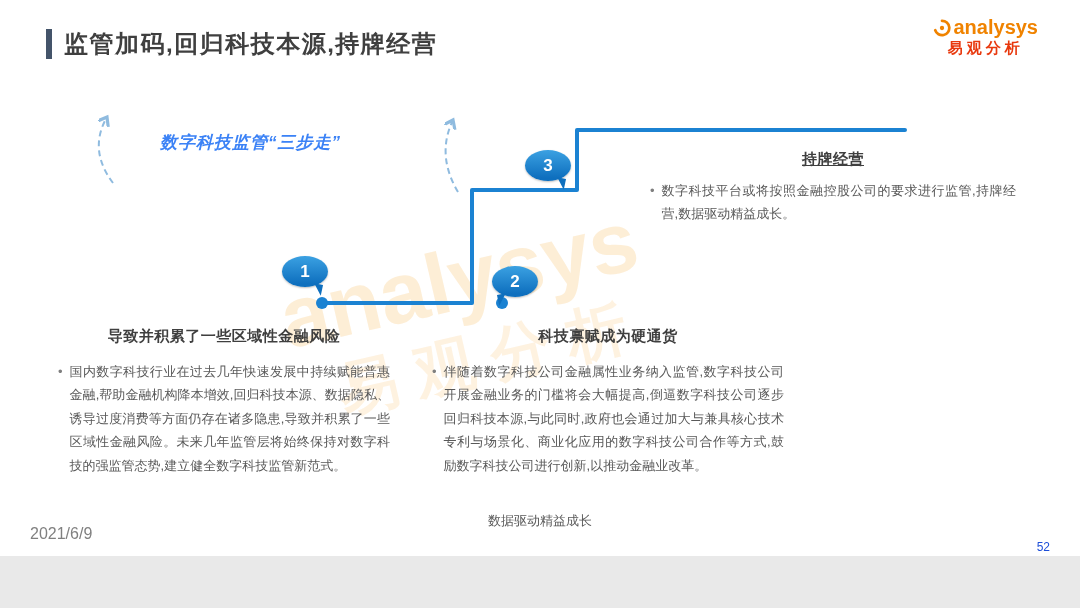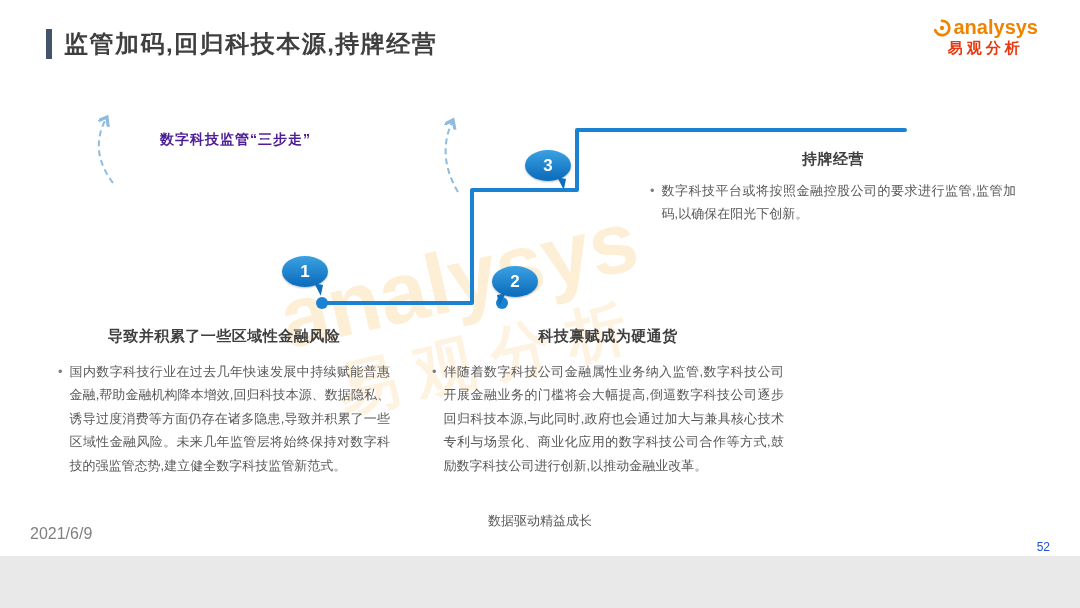--- a/index.html
+++ b/index.html
@@ -18,22 +18,22 @@
     color:#f08300;font-size:20px;font-weight:700;}
   .logo-swirl{width:18px;height:18px;display:inline-block;}
   .logo-cn{color:#e8380d;font-size:15px;font-weight:700;letter-spacing:4px;}
   
   .watermark{position:absolute;left:285px;top:240px;transform:rotate(-13deg);
     pointer-events:none;line-height:0.9;}
   .watermark .wm-en{font-size:86px;font-weight:700;color:rgba(243,152,0,0.16);white-space:nowrap;}
   .watermark .wm-cn{font-size:60px;font-weight:700;color:rgba(243,152,0,0.12);
     letter-spacing:18px;white-space:nowrap;display:block;margin-top:18px;margin-left:40px;}
   
-  .steps-label{position:absolute;left:160px;top:131px;color:#4c1d95;
-    font-size:14px;font-weight:700;letter-spacing:1px;}
+  .steps-label{position:absolute;left:160px;top:131px;color:#3b82f6;
+    font-size:17px;font-weight:700;letter-spacing:1px;font-style:italic;}
   
   .diagram-svg{position:absolute;left:0;top:0;pointer-events:none;}
   
   .bubble{position:absolute;width:46px;height:31px;border-radius:50%;
     background:linear-gradient(180deg,#3ba1e2 0%,#0e6fbe 90%);
     color:#fff;font-size:17px;font-weight:700;
     display:flex;align-items:center;justify-content:center;
     box-shadow:0 1px 2px rgba(0,0,0,0.25);}
   .bubble::after{content:"";position:absolute;width:0;height:0;}
   .bubble-1{left:282px;top:256px;}
@@ -48,21 +48,21 @@
   
   .step-block{position:absolute;}
   .step-heading{font-size:15px;font-weight:700;color:#3f3f3f;text-align:center;
     margin:0 0 14px 0;letter-spacing:0.5px;}
   .step-body{display:flex;gap:7px;font-size:13px;color:#595959;line-height:1.8;
     text-align:justify;}
   .bullet{flex:none;color:#7f7f7f;}
   .step1-block{left:58px;top:327px;width:332px;}
   .step2-block{left:432px;top:327px;width:352px;}
   .step3-block{left:650px;top:150px;width:366px;}
-  .step3-block .step-heading{margin-bottom:10px;}
+  .step3-block .step-heading{margin-bottom:10px;text-decoration:underline;}
   
   .footer-date{position:absolute;left:30px;bottom:13px;font-size:16px;color:#808080;}
   .footer-center{position:absolute;left:0;right:0;bottom:26px;text-align:center;
     font-size:13px;color:#595959;}
   .footer-page{position:absolute;right:30px;bottom:2px;font-size:12px;color:#1d4ed8;}
 </style>
 </head>
 <body>
 
 <div class="slide">
@@ -130,21 +130,21 @@
     <div class="step-body">
       <span class="bullet">•</span>
       <span>伴随着数字科技公司金融属性业务纳入监管,数字科技公司开展金融业务的门槛将会大幅提高,倒逼数字科技公司逐步回归科技本源,与此同时,政府也会通过加大与兼具核心技术专利与场景化、商业化应用的数字科技公司合作等方式,鼓励数字科技公司进行创新,以推动金融业改革。</span>
     </div>
   </div>
 
   <div class="step-block step3-block">
     <div class="step-heading">持牌经营</div>
     <div class="step-body">
       <span class="bullet">•</span>
-      <span>数字科技平台或将按照金融控股公司的要求进行监管,监管加码,以确保在阳光下创新。</span>
+      <span>数字科技平台或将按照金融控股公司的要求进行监管,持牌经营,数据驱动精益成长。</span>
     </div>
   </div>
 
   <div class="footer-center">数据驱动精益成长</div>
   <div class="footer-date">2021/6/9</div>
   <div class="footer-page">52</div>
 
 </div>
 
 </body></html>

